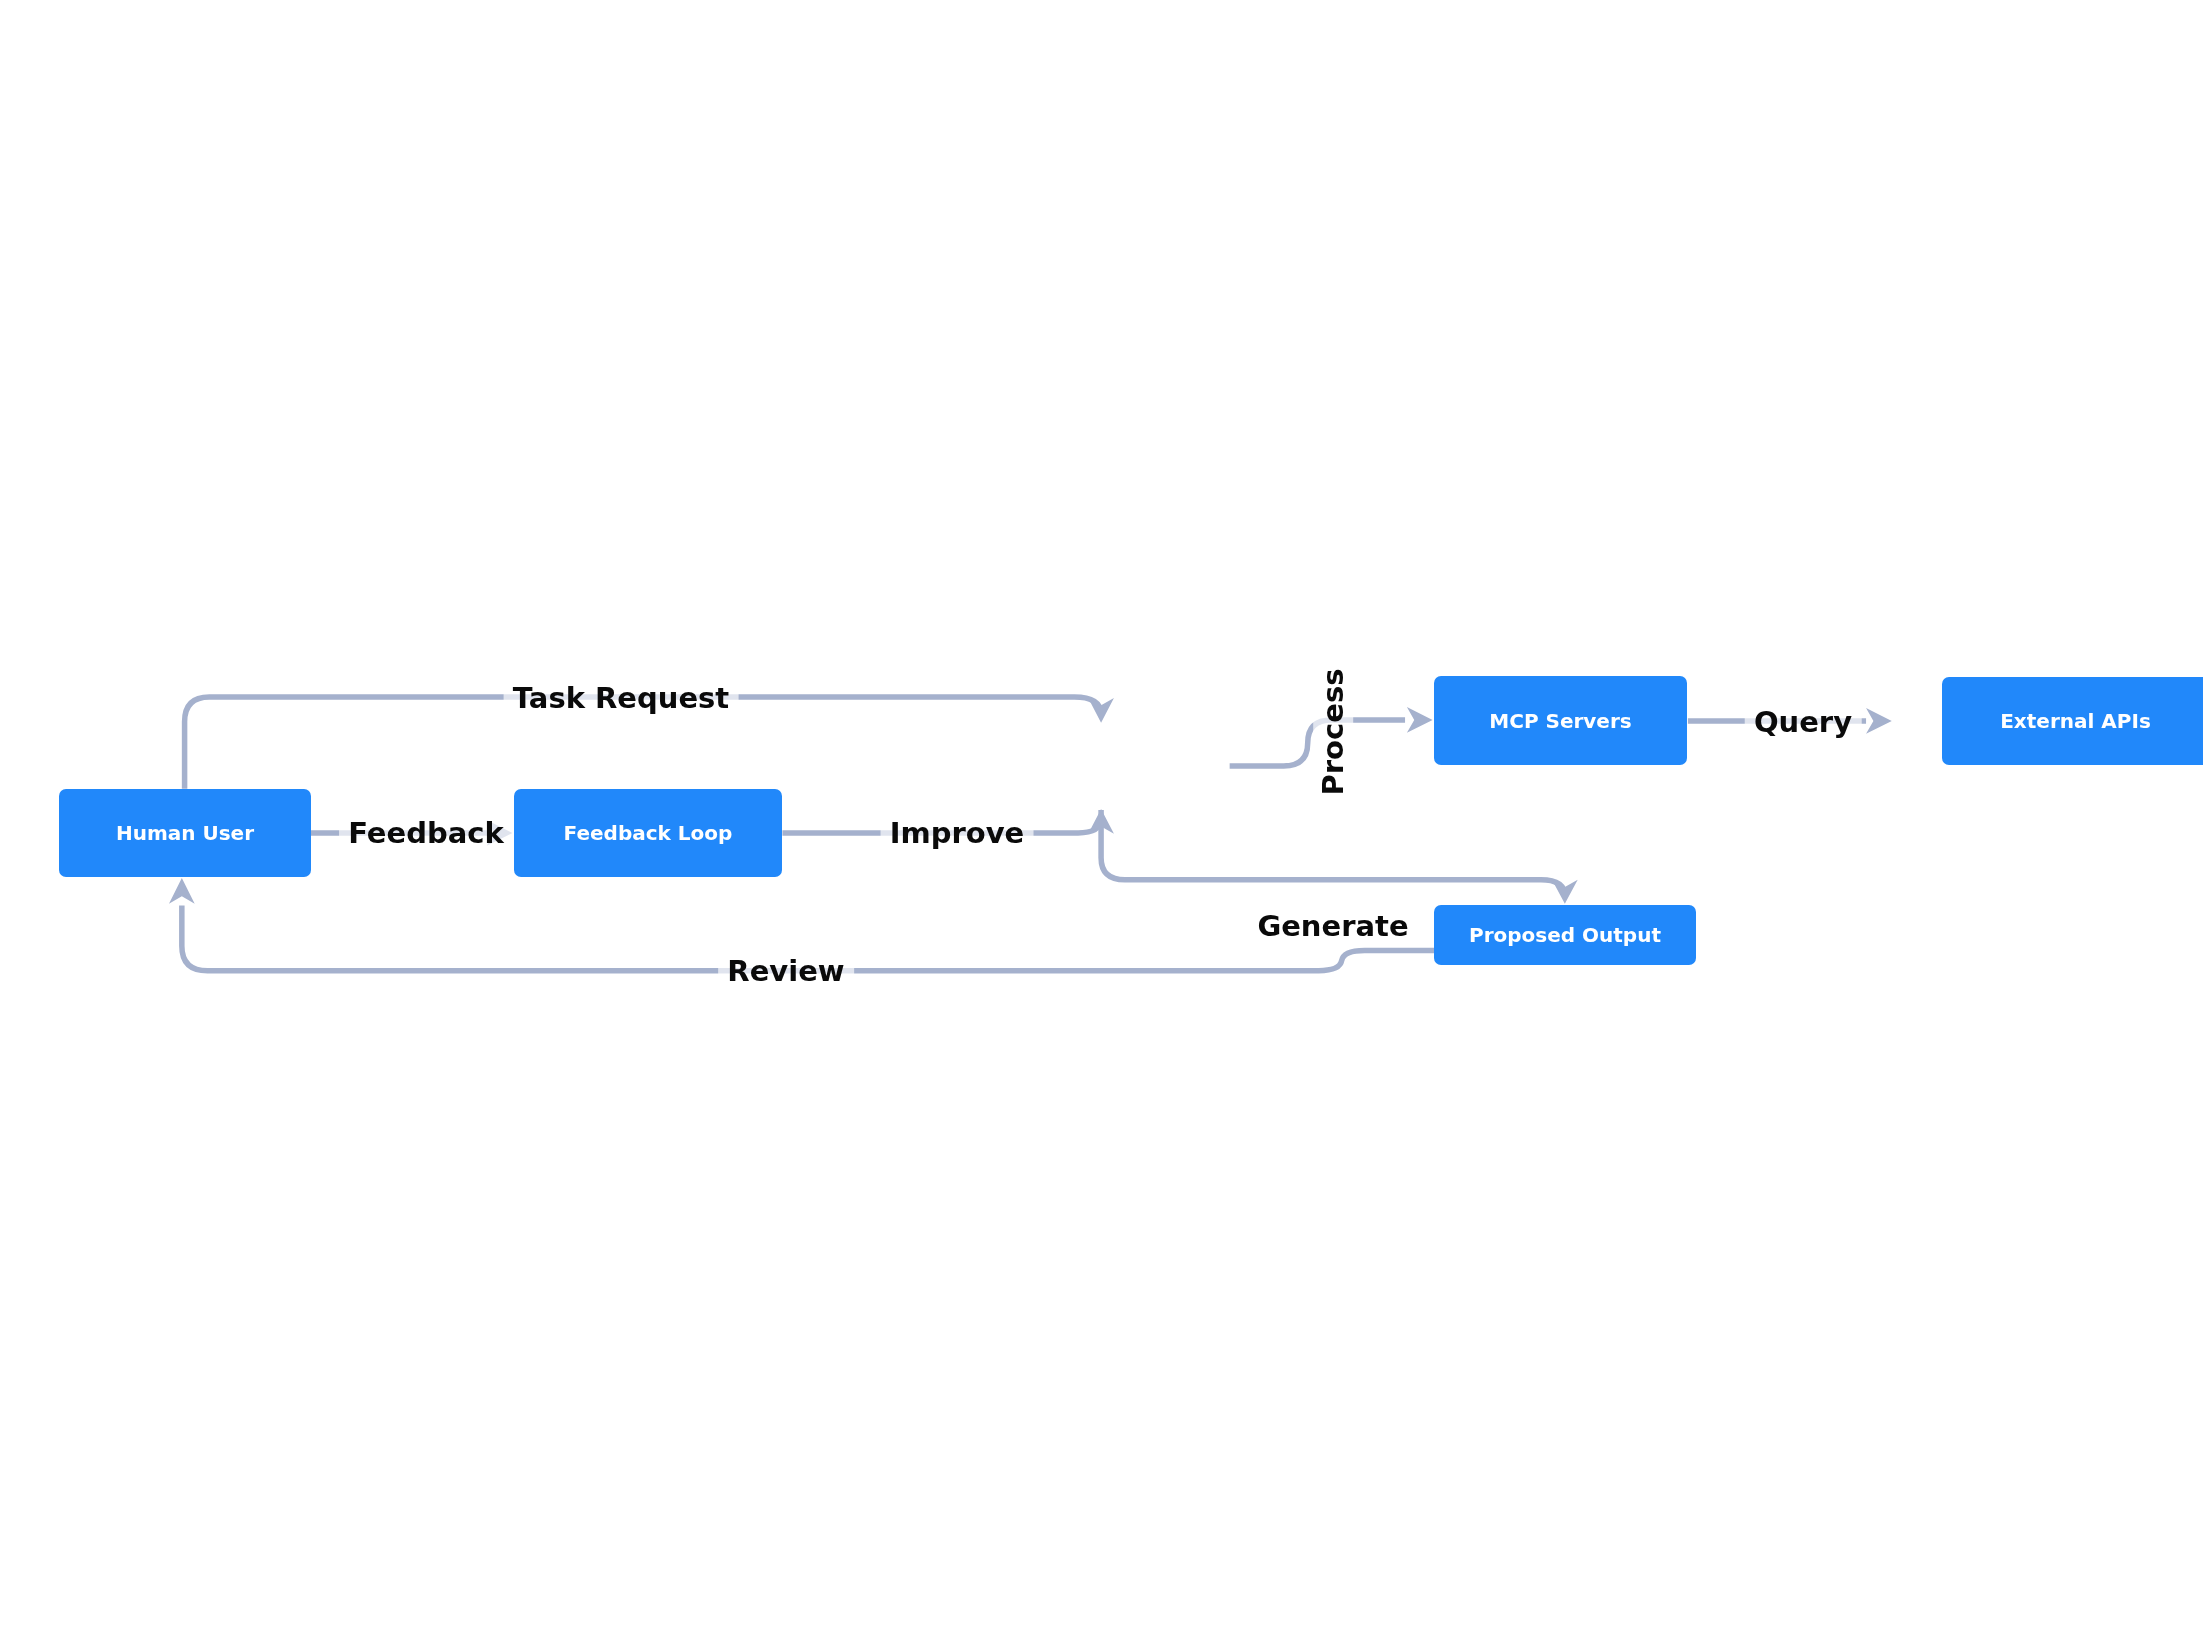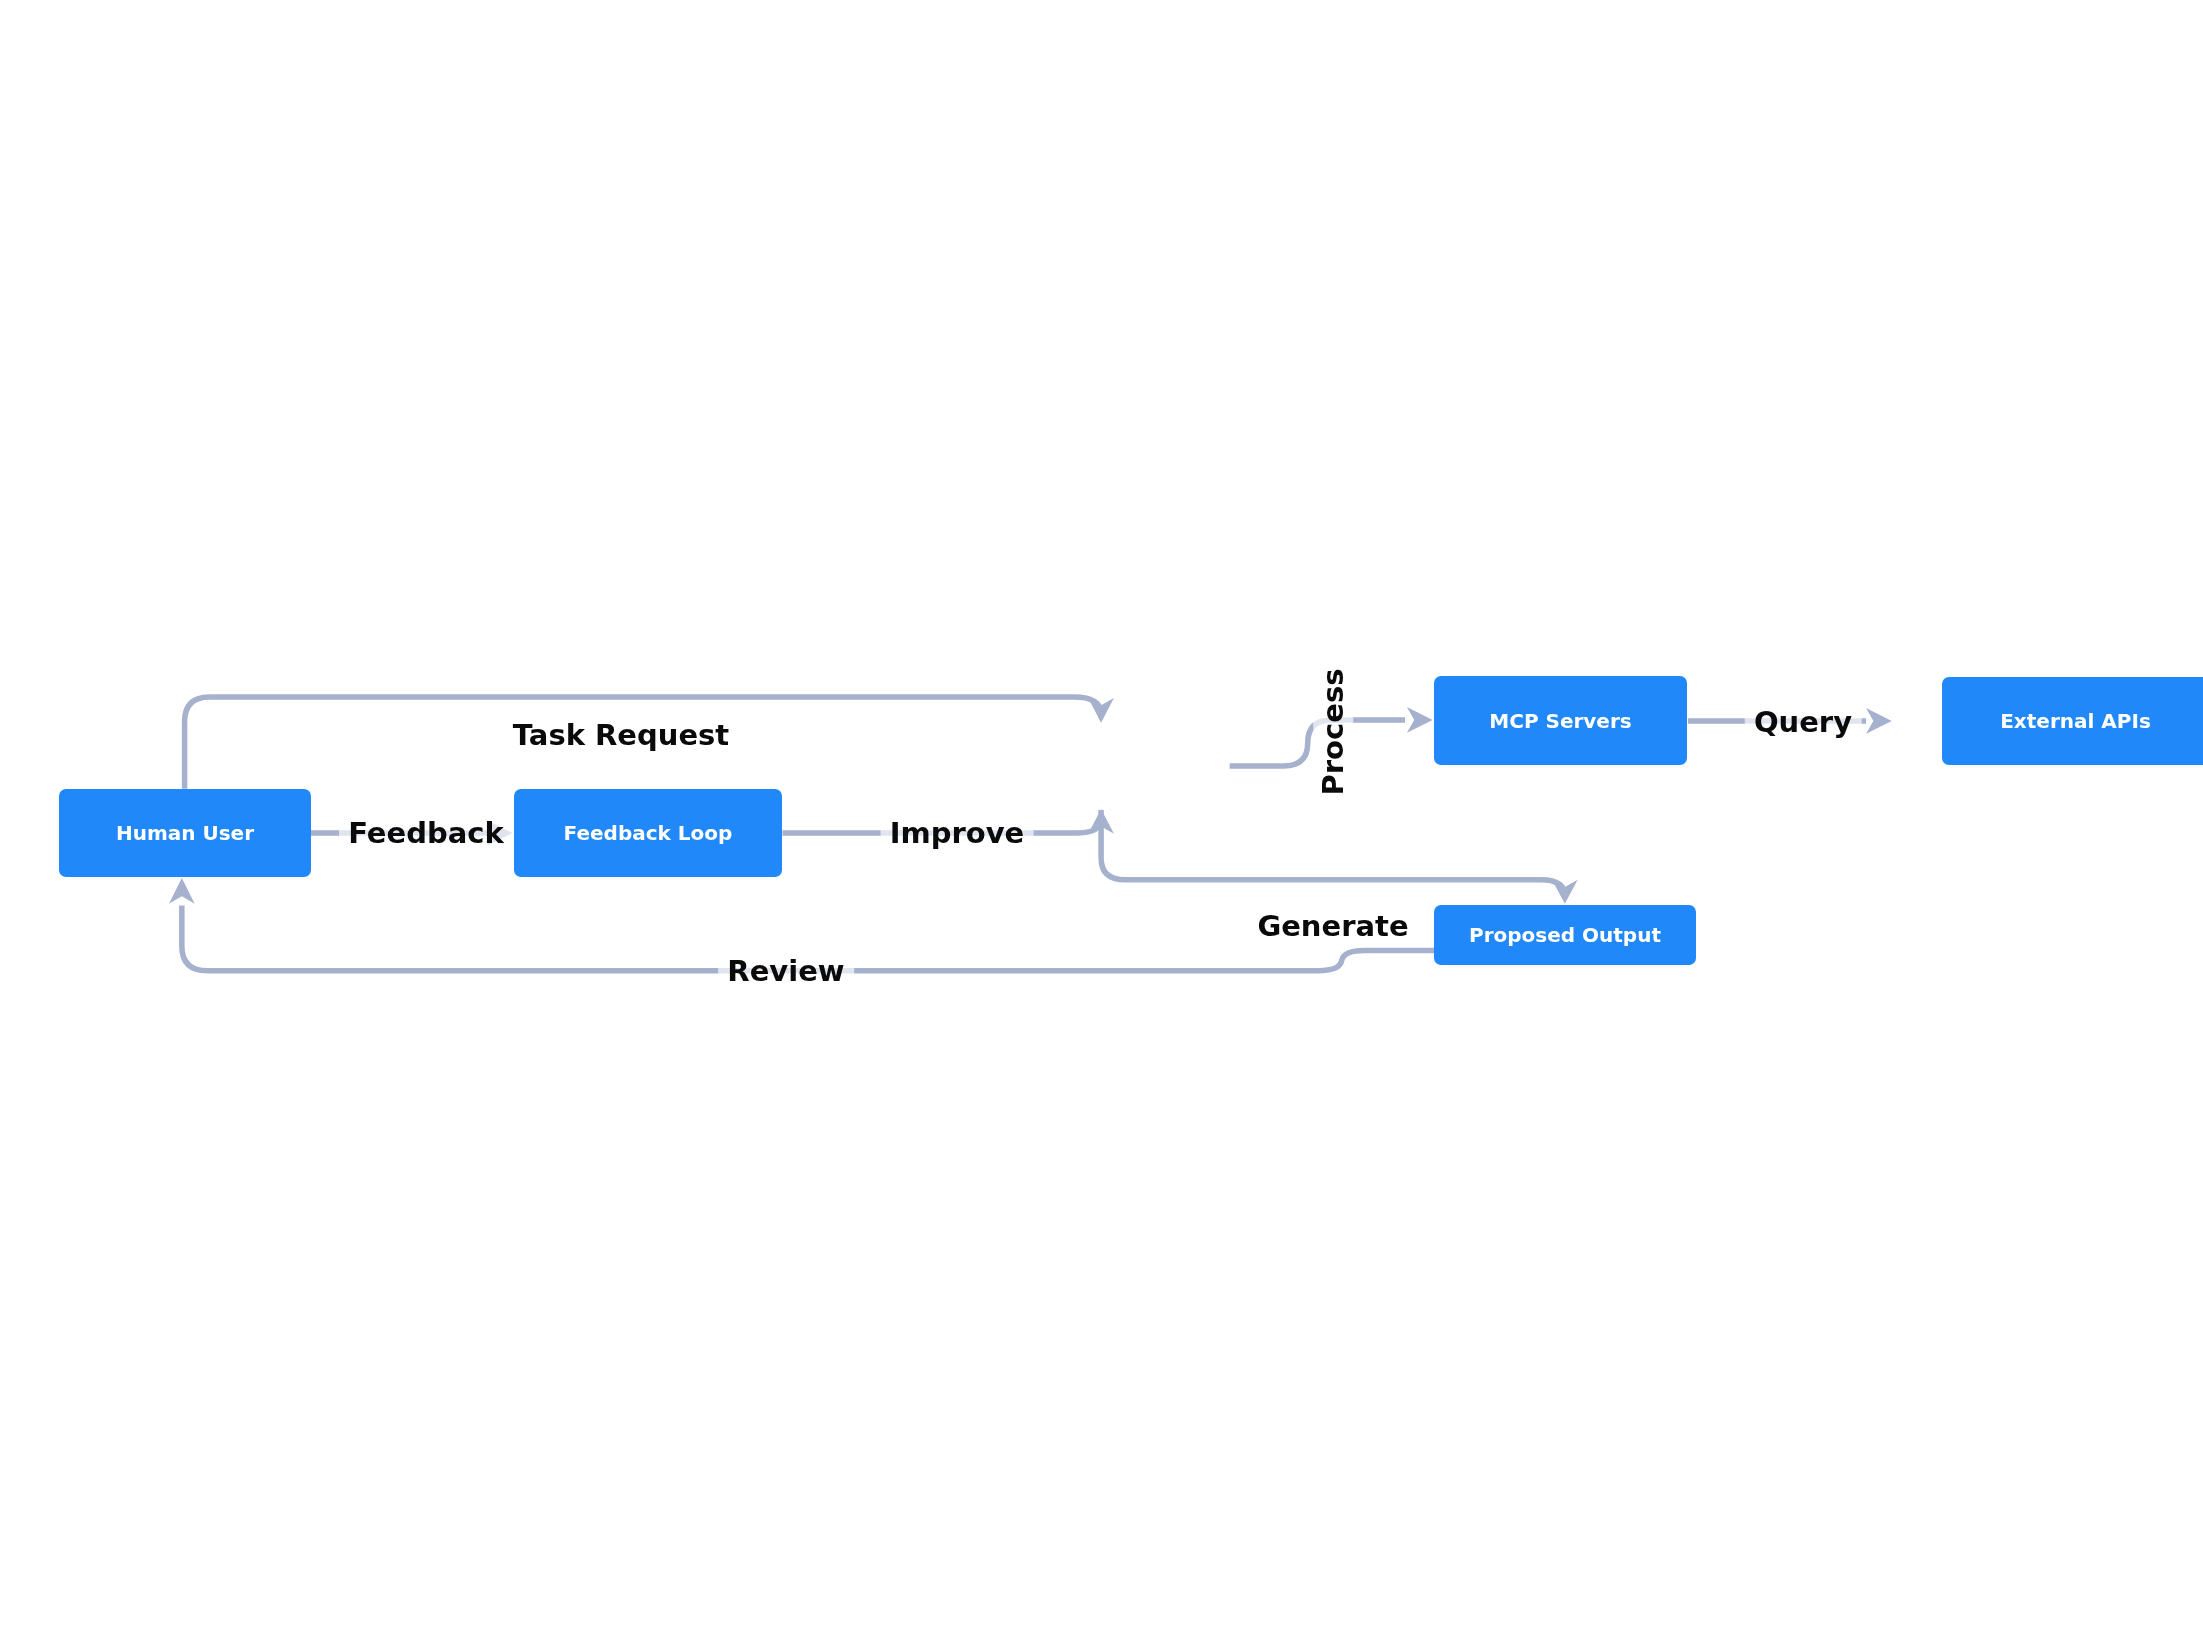--- a/index.html
+++ b/index.html
@@ -76,21 +76,21 @@
 
   <div class="node" style="left:514px;top:789px;width:268px;height:88px;">Feedback Loop</div>
 
 
   <div class="node" style="left:1434px;top:676px;width:253px;height:89px;">MCP Servers</div>
 
   <div class="node" style="left:1894px;top:677px;width:267px;height:88px;margin-left:48px;">External APIs</div>
 
   <div class="node" style="left:1434px;top:905px;width:262px;height:60px;">Proposed Output</div>
 
-  <div class="edge-label" style="left:621px;top:698px;margin-top:37px;">Task Request</div>
+  <div class="edge-label" style="left:621px;top:698px;">Task Request</div>
 
   <div class="edge-label" style="left:426px;top:833px;">Feedback</div>
 
   <div class="edge-label" style="left:957px;top:833px;">Improve</div>
 
   <div class="edge-label rotated" style="left:1333px;top:732px;">Process</div>
 
   <div class="edge-label" style="left:1803px;top:722px;">Query</div>
 
   <div class="edge-label" style="left:1333px;top:880px;margin-top:46px;">Generate</div>

